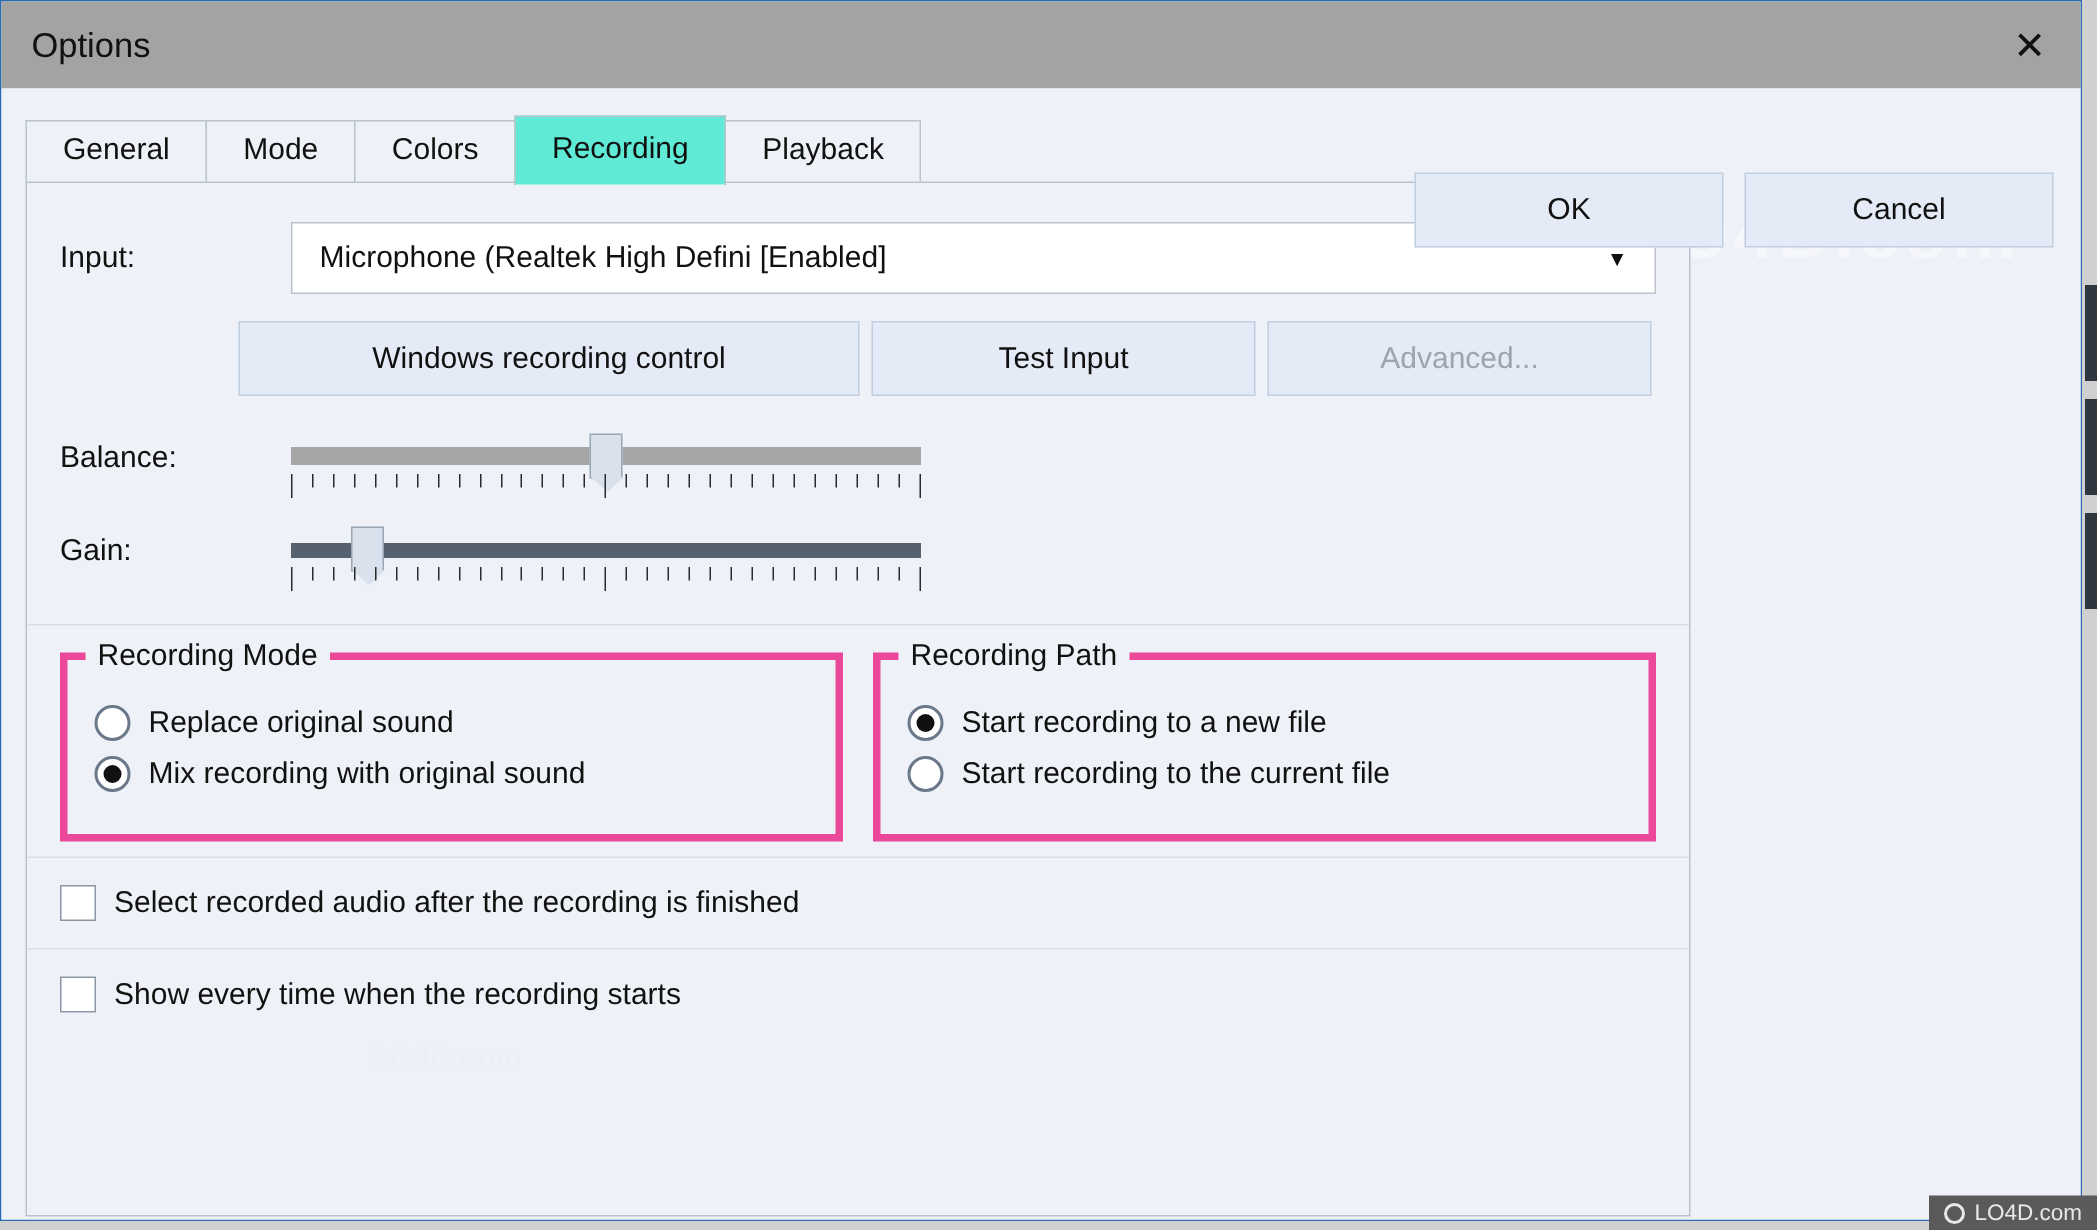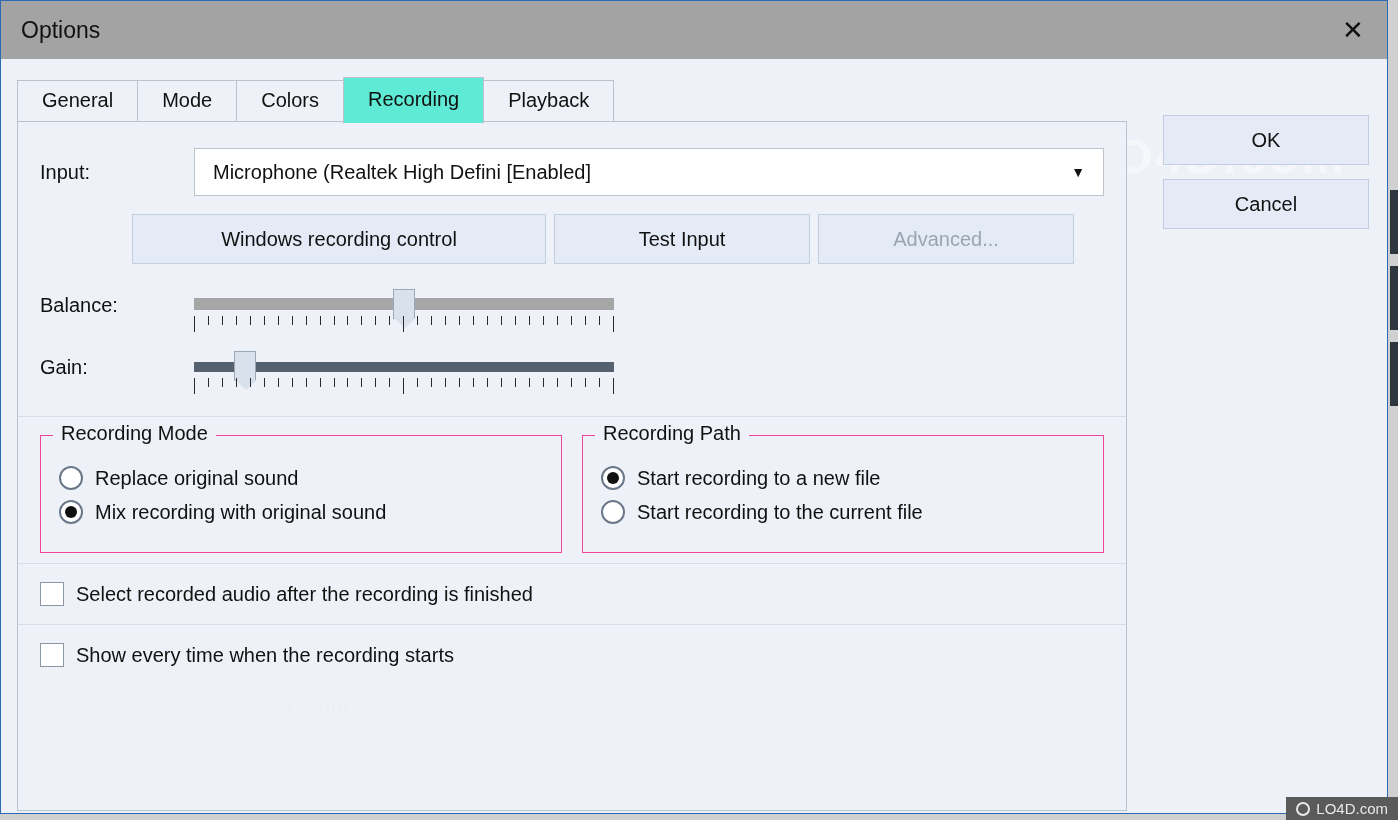--- a/index.html
+++ b/index.html
@@ -72,21 +72,21 @@
   background: #eef1f7;
   margin-top: -1px;
   width: 1110px;
   min-height: 690px;
   padding: 26px 22px 10px 22px;
   position: relative;
 }
 .right-buttons {
   position: absolute;
   top: 56px; right: 18px;
-  display: flex; flex-direction: column; gap: 14px;
+  display: flex; flex-direction: row; gap: 14px;
 }
 .btn {
   background: #e4ebf6;
   border: 1px solid #c2cfe1;
   color: #111;
   font-size: 20px;
   text-align: center;
   cursor: pointer;
 }
 .btn.side { width: 206px; height: 50px; line-height: 48px; }
@@ -96,21 +96,21 @@
 .label1 { width: 144px; font-size: 20px; color: #111; }
 .select {
   flex: 1; height: 48px;
   background: #fff; border: 1px solid #bcc3cd;
   display: flex; align-items: center; justify-content: space-between;
   padding: 0 18px; font-size: 20px; color: #111;
   cursor: pointer;
 }
 .caret { color: #111; font-size: 14px; }
 .row2 {
-  display: flex; gap: 8px; margin-left: 80px; margin-bottom: 28px; padding-left: 12px;
+  display: flex; gap: 8px; margin-left: 107px; margin-bottom: 28px; padding-left: 12px;
 }
 .btn.wrc { width: 414px; height: 50px; line-height: 48px; }
 .btn.test { width: 256px; height: 50px; line-height: 48px; }
 .btn.adv { width: 256px; height: 50px; line-height: 48px; color: #9ba5b1; }
 .slider-row { display: flex; align-items: flex-start; margin-bottom: 18px; }
 .slabel { width: 154px; font-size: 20px; color: #111; padding-top: 2px; }
 .slider {
   width: 420px; position: relative; height: 44px;
 }
 .track {
@@ -130,21 +130,21 @@
 }
 .ticks {
   position: absolute; top: 24px; left: 0; right: 0; height: 18px;
   display: flex; justify-content: space-between;
 }
 .ticks span { width: 1px; height: 9px; background: #2a2a2a; }
 .ticks span.big { height: 16px; }
 .divider { height: 1px; background: #d6dde6; margin: 12px -22px 18px -22px; }
 .groups { display: flex; gap: 20px; margin-bottom: 10px; }
 .fieldset {
-  flex: 1; border: 1px solid #ec4899; padding: 20px 18px 18px 18px;
+  flex: 1; border: 5px solid #ec4899; padding: 20px 18px 18px 18px;
   position: relative;
 }
 .legend {
   position: absolute; top: -14px; left: 12px; background: #eef1f7;
   padding: 0 8px; font-size: 20px; color: #111;
 }
 .radio-row {
   display: flex; align-items: center; gap: 12px; margin: 10px 0;
   font-size: 20px; color: #111; cursor: pointer;
 }

